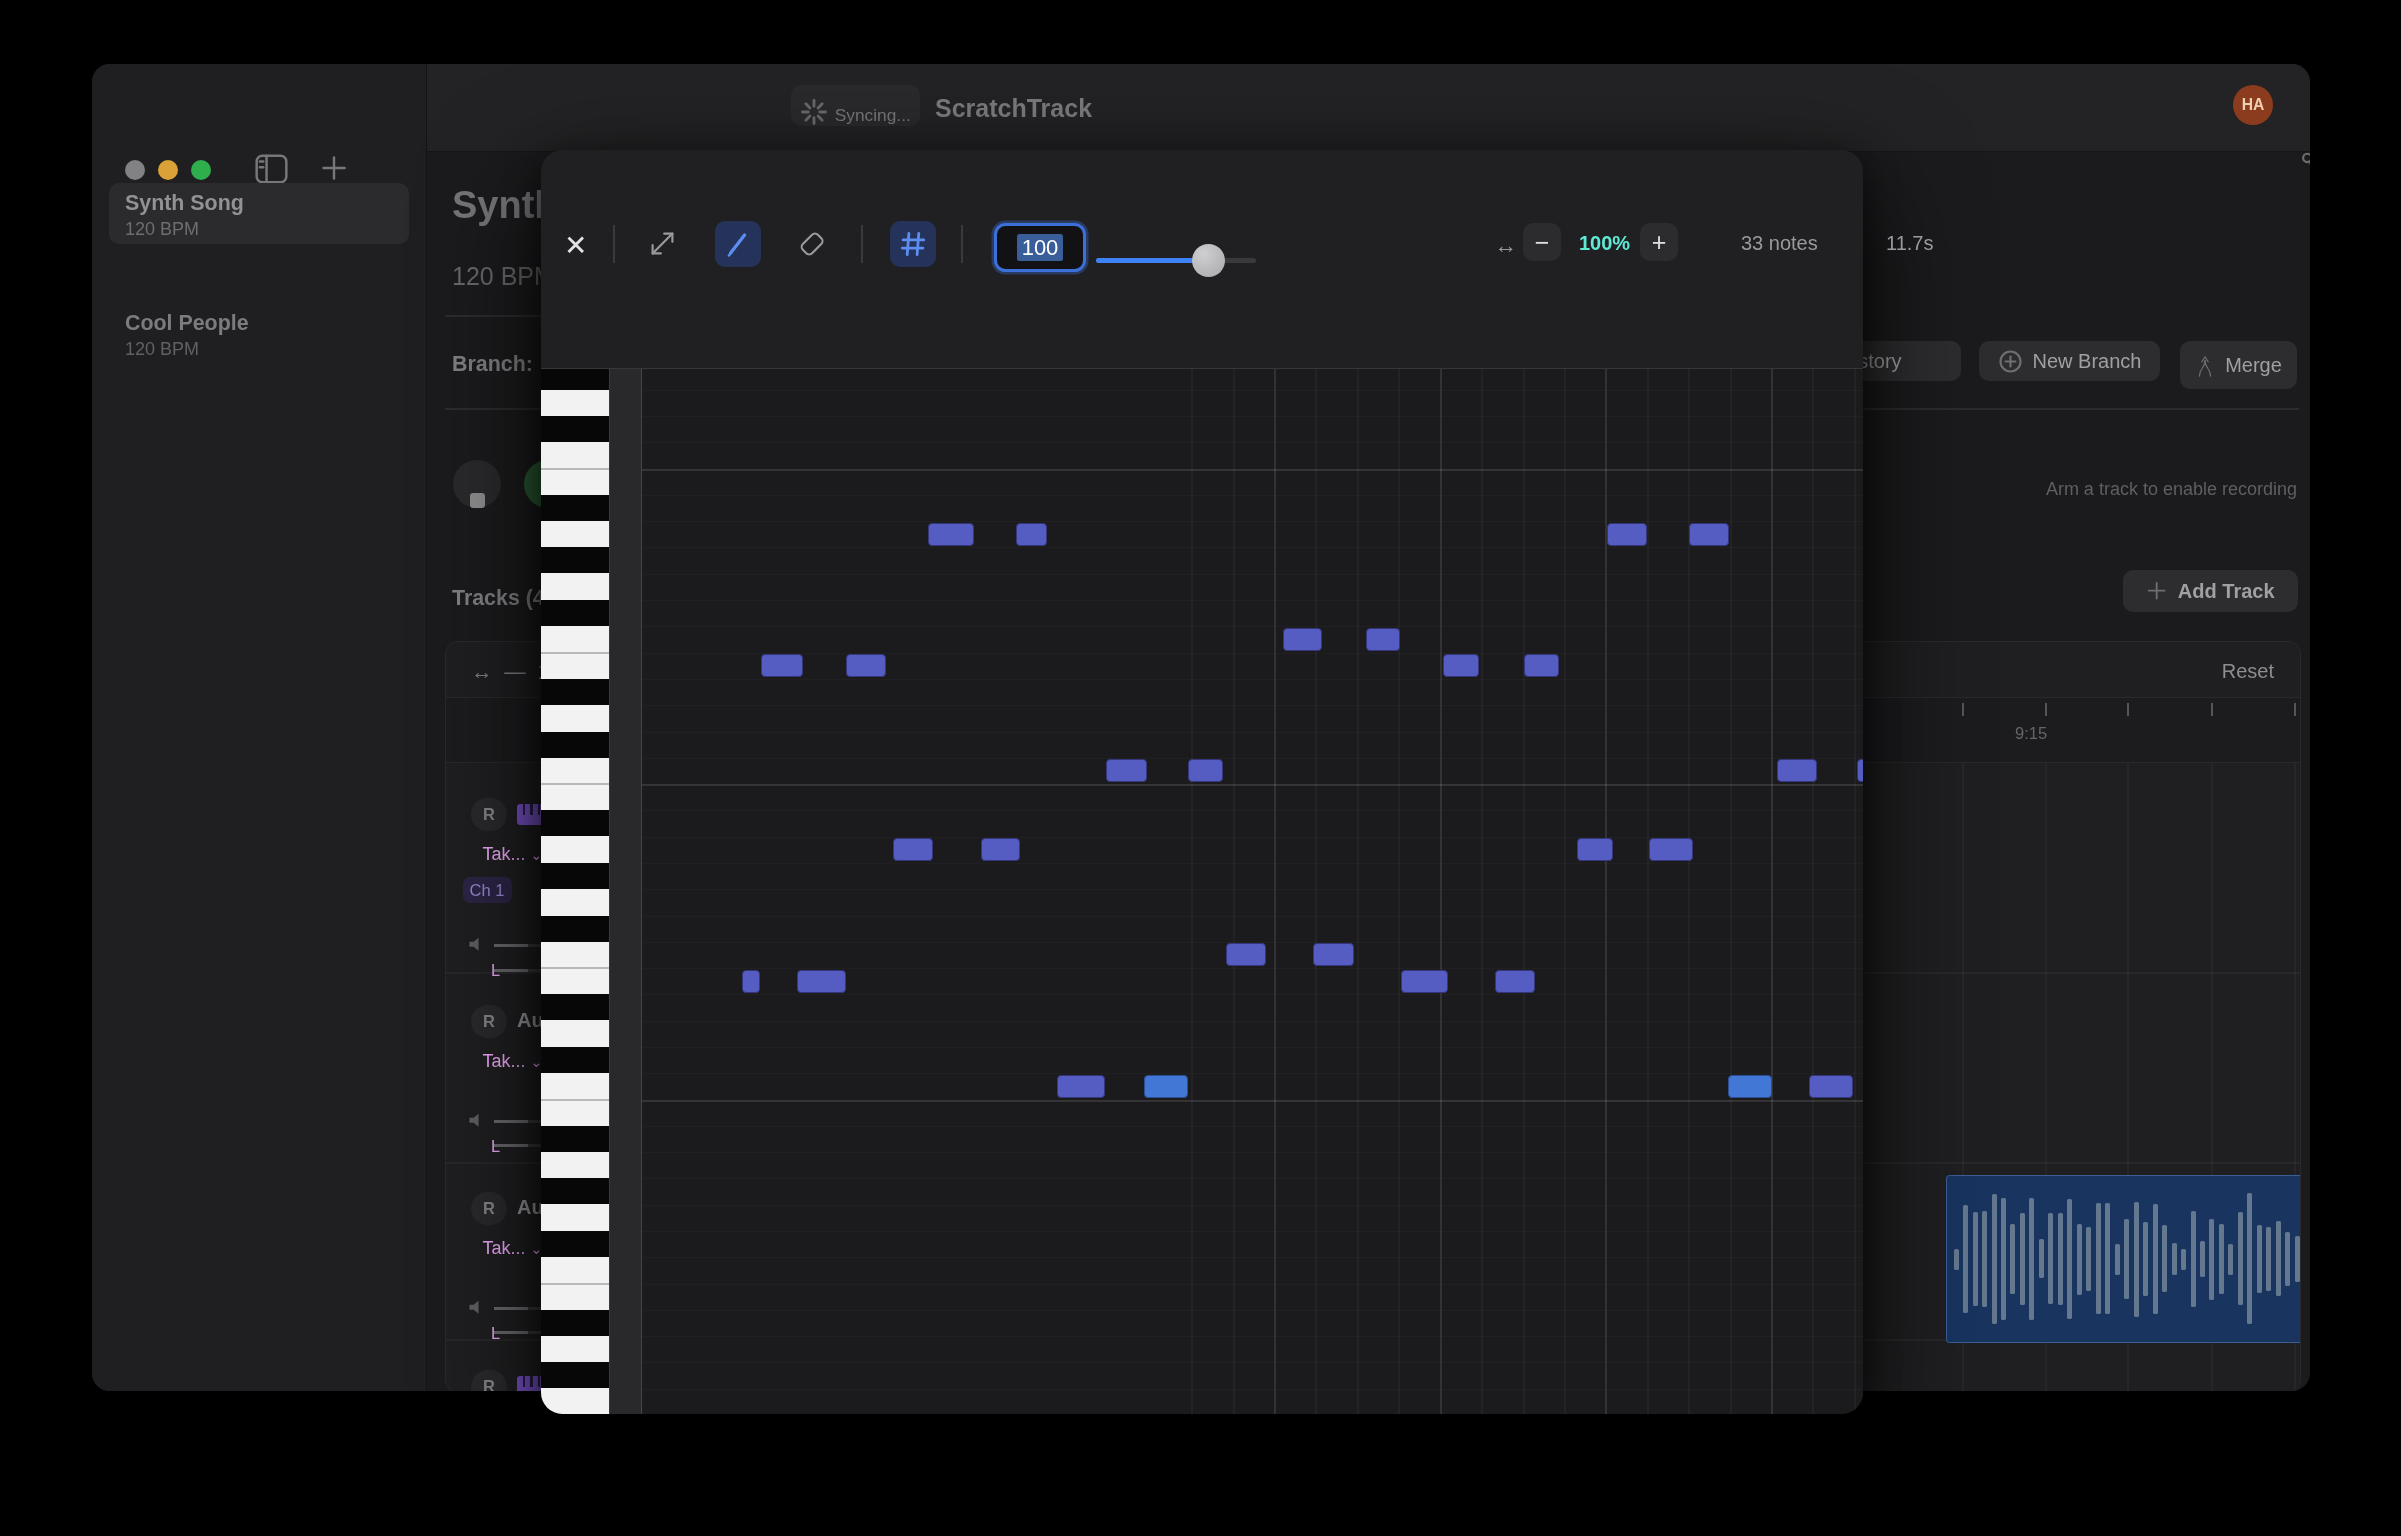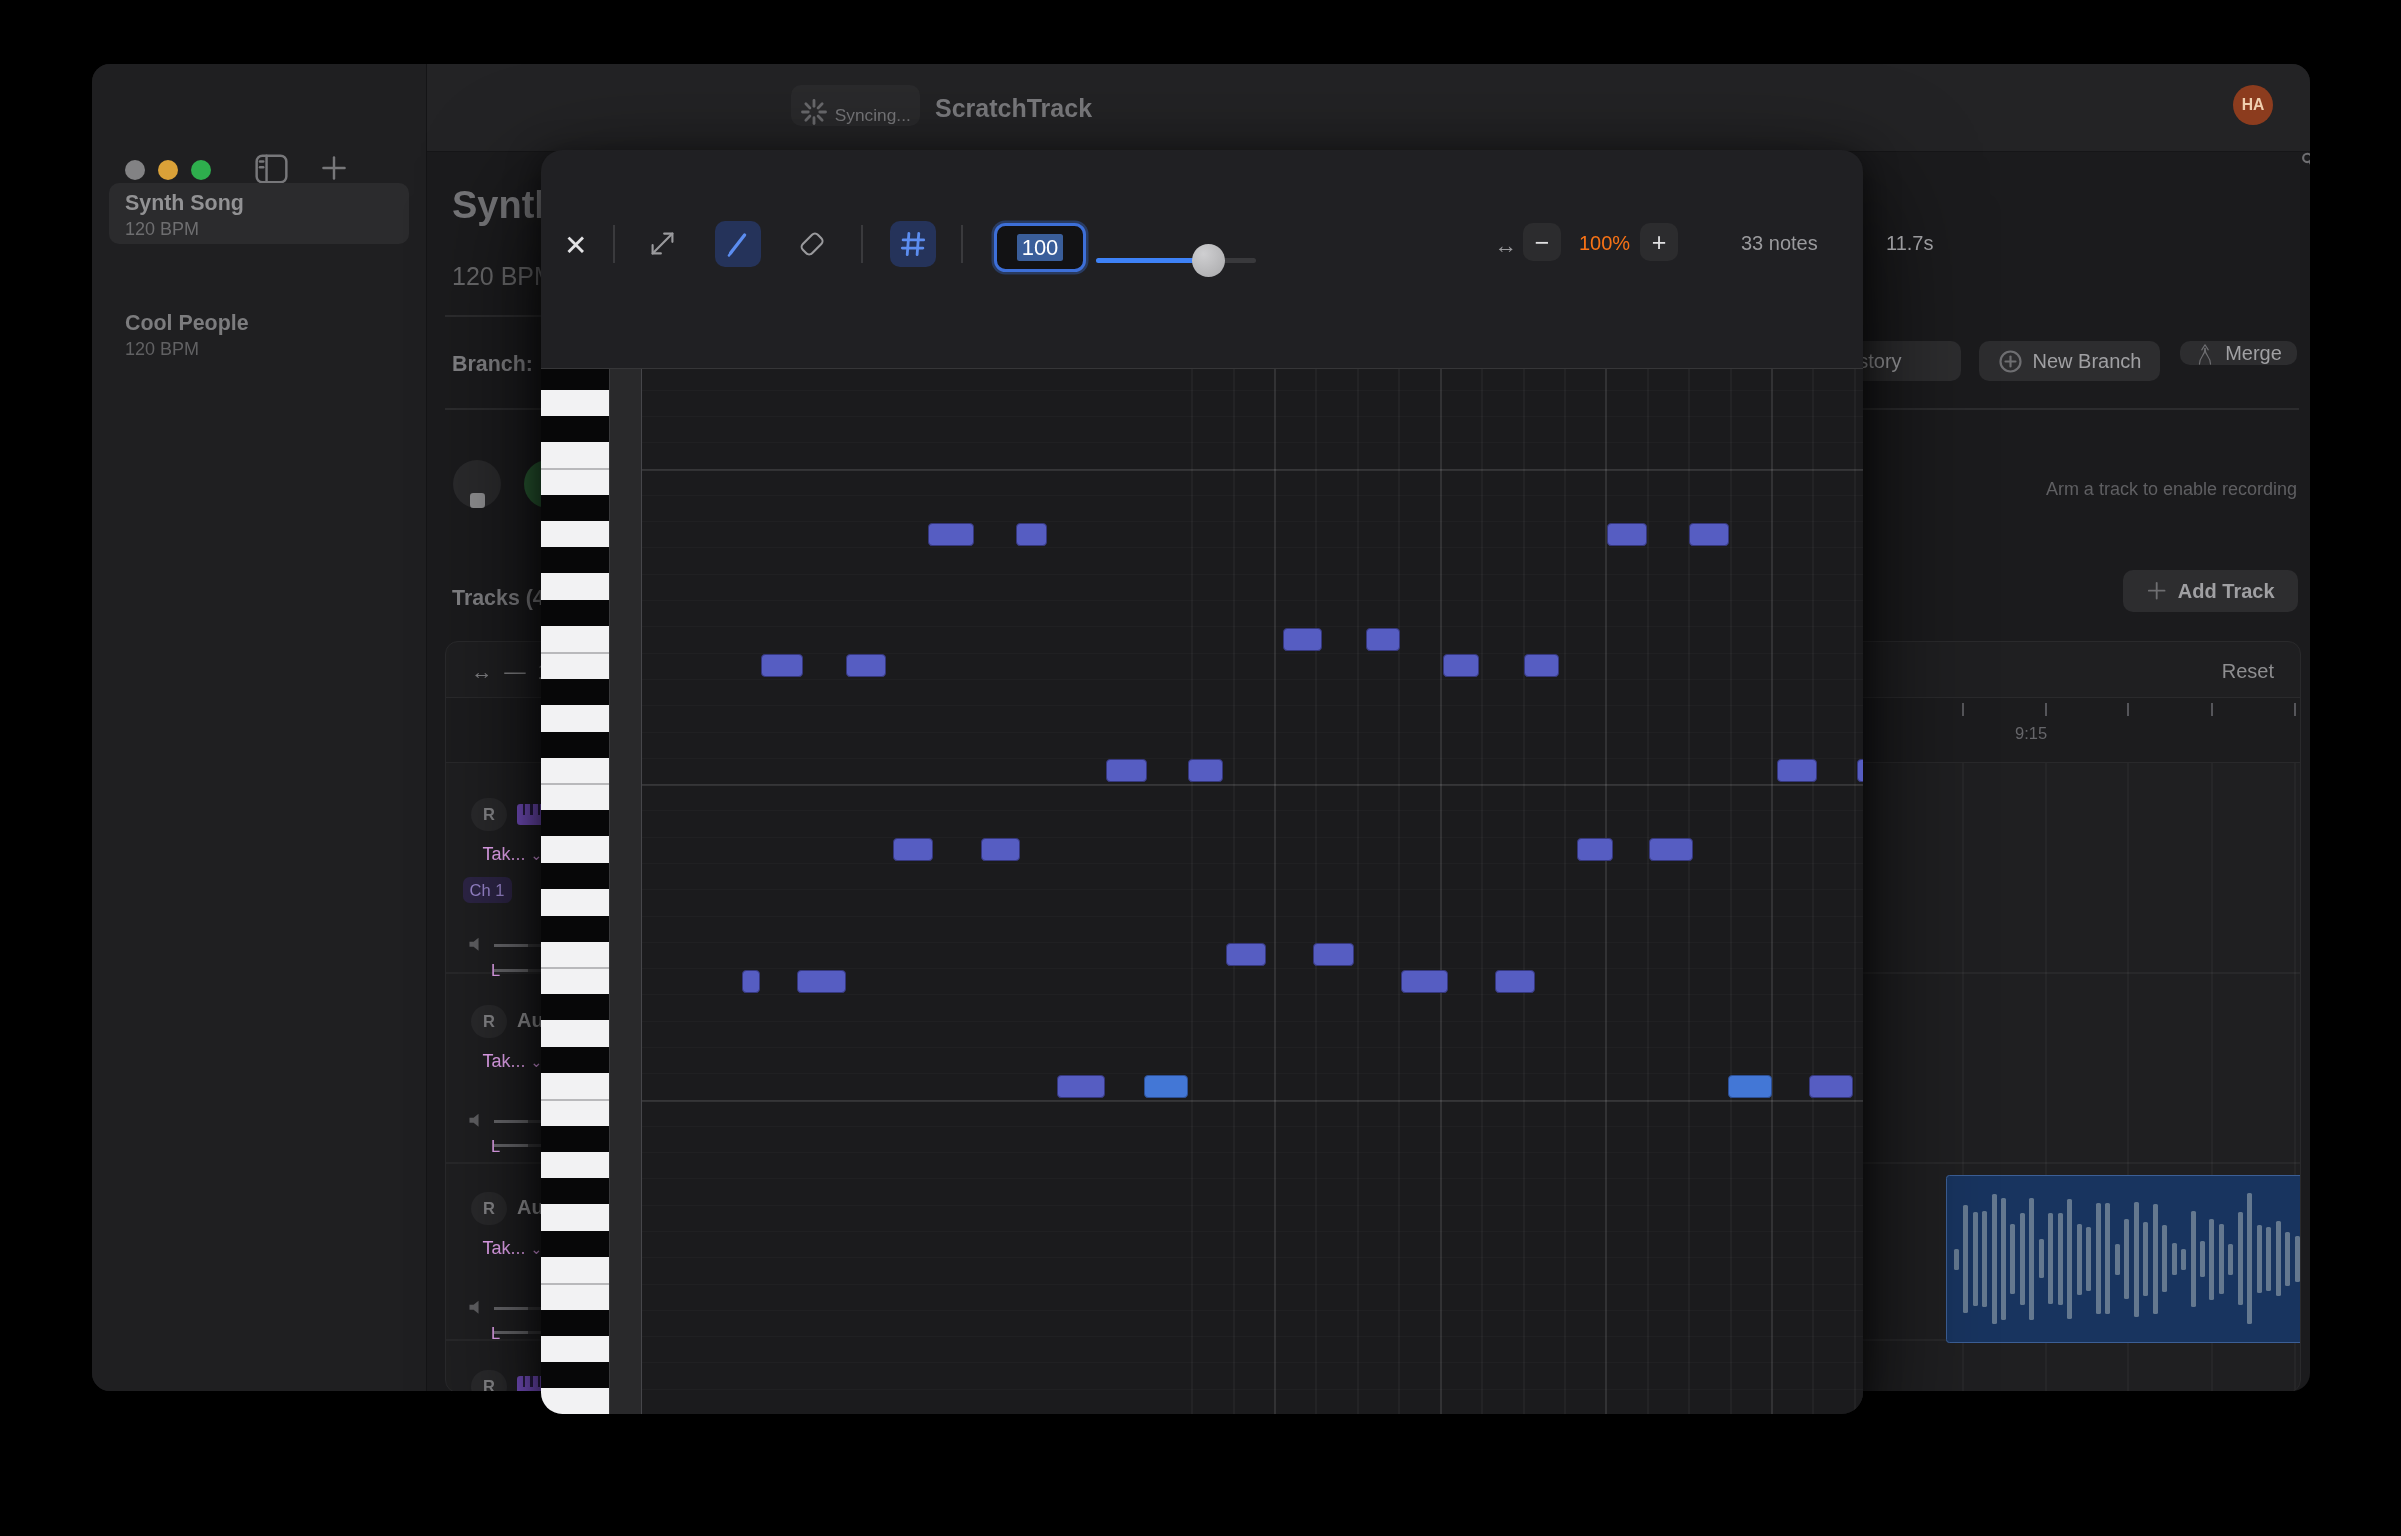--- a/index.html
+++ b/index.html
@@ -145,21 +145,21 @@
       <span>History</span>
     </div>
     <div class="abs btn" style="left:1887px;top:277px;width:181px;height:40px;border-radius:10px;">
       <svg width="25" height="25" viewBox="0 0 30 30">
         <circle class="icon" cx="15" cy="15" r="12"></circle>
         <line class="icon" x1="15" y1="9" x2="15" y2="21"></line>
           <line class="icon" x1="9" y1="15" x2="21" y2="15"></line>
       </svg>
       <span>New Branch</span>
     </div>
-    <div class="abs btn" style="left:2088px;top:277px;width:117px;height:24px;">
+    <div class="abs btn" style="left:2088px;top:277px;width:117px;height:48px;">
       <svg width="20" height="23" viewBox="0 0 40 50">
         <path class="icon" d="M8 48 C8 30 20 32 20 14"></path>
         <path class="icon" d="M32 48 C32 30 20 32 20 14"></path>
         <path class="icon" d="M13 17 L20 6 L27 17"></path>
       </svg>
       <span>Merge</span>
     </div>
 
     <div class="abs ctr" style="left:361px;top:396px;width:48px;height:48px;border-radius:50%;background:#2a2a2c;">
       <div style="width:15px;height:15px;border-radius:3.3px;background:#8f8f91;"></div>
@@ -343,21 +343,21 @@
       <span>100</span>
     </div>
     <div class="abs slider-track"></div>
     <div class="abs slider-fill"></div>
     <div class="abs slider-knob"></div>
 
     <div class="abs" style="left:953px;top:82px;font-size:23px;color:#9a9a9d;">↔</div>
     <div class="abs zbtn" style="left:982px;">
       <span>−</span>
     </div>
-    <div class="abs tstat" style="left:1038px;color:#f97316;font-weight:400;">100%</div>
+    <div class="abs tstat" style="left:1038px;color:#5eead4;font-weight:700;">100%</div>
     <div class="abs zbtn" style="left:1099px;">
       <span>+</span>
     </div>
     <div class="abs tstat" style="left:1200px;">33 notes</div>
     <div class="abs tstat" style="left:1345px;">11.7s</div>
 
     <div class="abs roll">
       <div class="abs keycol" id="keycol">
           <div class="abs keyrow-b" style="top:-5.5px;height:26px;"></div>
           <div class="abs" style="left: 0px; top: 21px; width: 68px; height: 26px; background: transparent;"></div>

